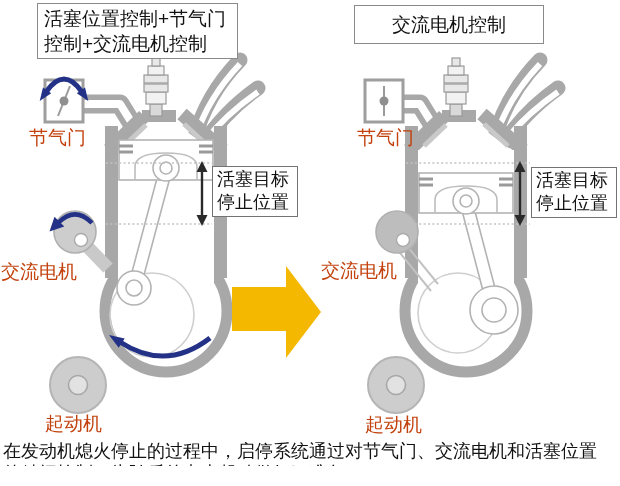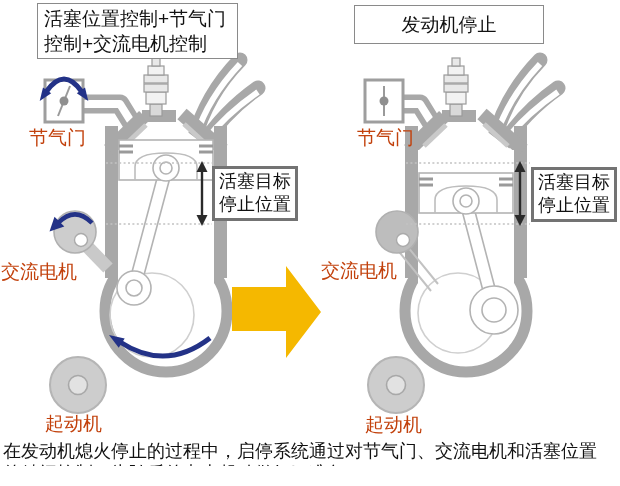--- a/index.html
+++ b/index.html
@@ -8,21 +8,21 @@
     font-family:"Liberation Sans","DejaVu Sans",sans-serif;color:#111;padding-left:44px;
   }
   #art{position:absolute;left:0;top:0;}
   .hbox{position:absolute;border:1px solid #8a8a8a;background:#fff;font-size:19px;line-height:1.32;box-sizing:border-box;}
   #box1{left:37px;top:3px;width:201px;padding:2px 6px;}
   #box2{left:354px;top:5px;width:190px;padding:6px 0;text-align:center;}
   .lbl{position:absolute;font-size:19px;color:#c2410c;white-space:nowrap;}
   #thrL{left:29px;top:125px;}   #thrR{left:357px;top:125px;}
   #altL{left:1px;top:259px;}    #altR{left:321px;top:258px;}
   #stL{left:45px;top:411px;}    #stR{left:365px;top:412px;}
-  .pbox{position:absolute;border:3px solid #737373;background:#fff;font-size:18px;line-height:1.3;padding:1px 4px;width:86px;box-sizing:border-box;}
+  .pbox{position:absolute;border:1px solid #737373;background:#fff;font-size:18px;line-height:1.3;padding:1px 4px;width:86px;box-sizing:border-box;}
   #pboxL{left:212px;top:166px;} #pboxR{left:531px;top:167px;}
   #caption{position:absolute;left:3px;top:441px;width:606px;font-size:18px;line-height:1.22;color:#111;}
 </style>
 </head>
 <body>
 
 <div id="stage">
 
   <svg id="art" width="620" height="486" viewBox="0 0 620 486">
     <g id="gL">
@@ -139,21 +139,21 @@
           <path d="M406,163 H530 M406,224 H530" stroke="#c2c2c2" stroke-width="1.4" stroke-dasharray="2 2.4" fill="none"></path>
           <path d="M520,170 V217" stroke="#2a2a2a" stroke-width="2.4"></path>
           <polygon points="514.5,172 525.5,172 520,161" fill="#2a2a2a"></polygon>
           <polygon points="514.5,215 525.5,215 520,226" fill="#2a2a2a"></polygon>
         </g>
       </g>
     <polygon id="transArrow" points="232,287 286,287 286,266 321,312 286,358 286,331 232,331" fill="#f5b800"></polygon>
   </svg>
 
   <div class="hbox" id="box1">活塞位置控制+节气门控制+交流电机控制</div>
-  <div class="hbox" id="box2">发动机停止</div>
+  <div class="hbox" id="box2">交流电机控制</div>
 
   <div class="lbl" id="thrL">节气门</div>
   <div class="lbl" id="thrR">节气门</div>
   <div class="lbl" id="altL">交流电机</div>
   <div class="lbl" id="altR">交流电机</div>
   <div class="lbl" id="stL">起动机</div>
   <div class="lbl" id="stR">起动机</div>
 
   <div class="pbox" id="pboxL">活塞目标停止位置</div>
   <div class="pbox" id="pboxR">活塞目标停止位置</div>

